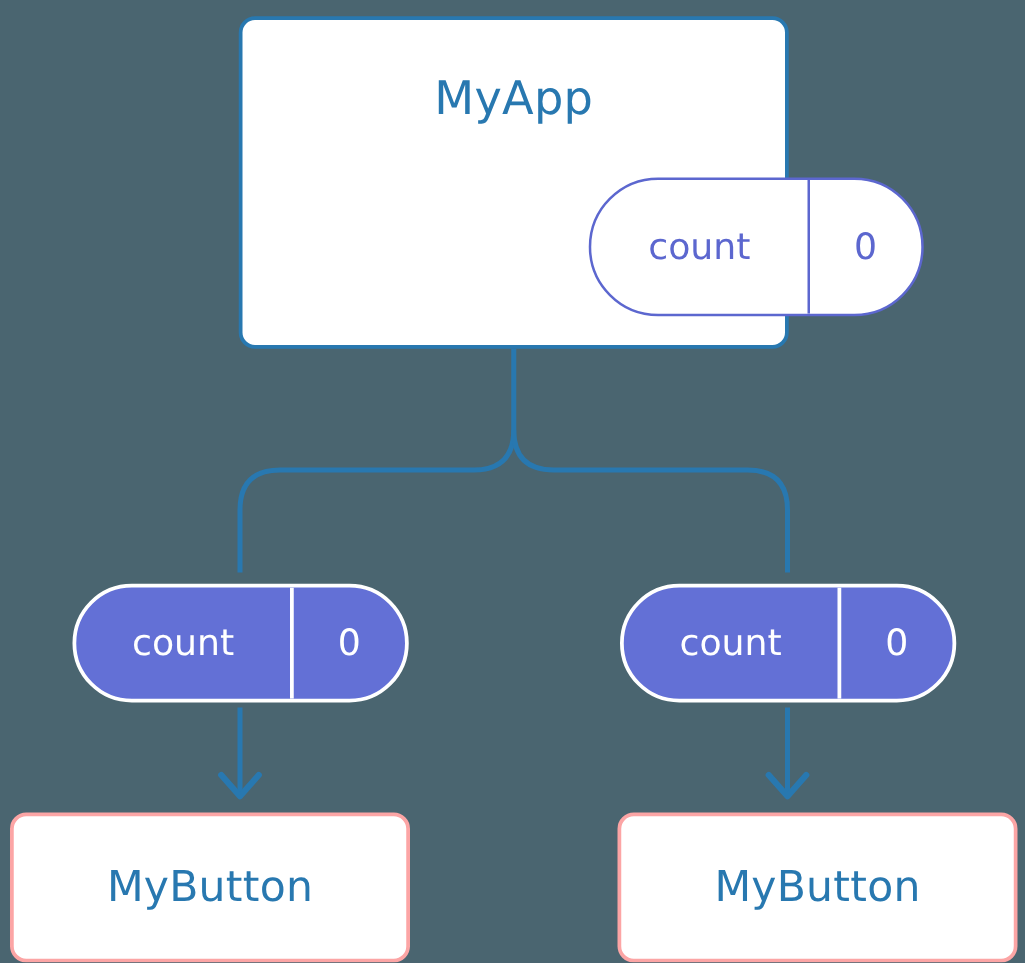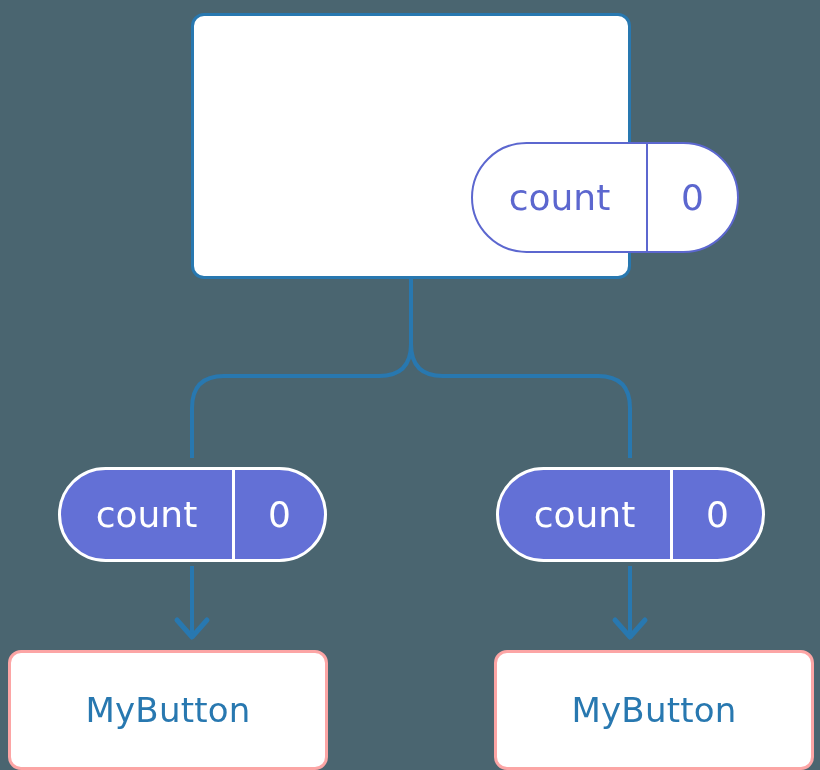--- a/index.html
+++ b/index.html
@@ -80,21 +80,21 @@
     display: flex;
     align-items: stretch;
     border-radius: 999px;
     overflow: hidden;
   }
   .pill .pill-key,
   .pill .pill-val {
     display: flex;
     align-items: center;
     justify-content: center;
-    font-size: 36px;
+    font-size: 29px;
     line-height: 1;
     box-sizing: border-box;
   }
 
   
   .pill.outline {
     left: 277px;
     top: 126px;
     width: 268px;
     height: 111px;
@@ -143,20 +143,21 @@
     <path d="M 411 344 Q 411 376 443 376 L 598 376 Q 630 376 630 408 L 630 458" fill="none" stroke="#2878b0" stroke-width="4" stroke-linecap="butt"></path>
 
     <path d="M 192 566 L 192 634" fill="none" stroke="#2878b0" stroke-width="4" stroke-linecap="butt"></path>
     <path d="M 177 620 L 192 637 L 207 620" fill="none" stroke="#2878b0" stroke-width="5" stroke-linecap="round" stroke-linejoin="round"></path>
 
     <path d="M 630 566 L 630 634" fill="none" stroke="#2878b0" stroke-width="4" stroke-linecap="butt"></path>
     <path d="M 615 620 L 630 637 L 645 620" fill="none" stroke="#2878b0" stroke-width="5" stroke-linecap="round" stroke-linejoin="round"></path>
   </svg>
 
   <div class="node card-app">
+    <div class="card-title">MyApp</div>
 
     <div class="pill outline">
       <div class="pill-key">count</div>
       <div class="pill-val">0</div>
     </div>
   </div>
 
   <div class="pill filled left">
     <div class="pill-key">count</div>
     <div class="pill-val">0</div>

